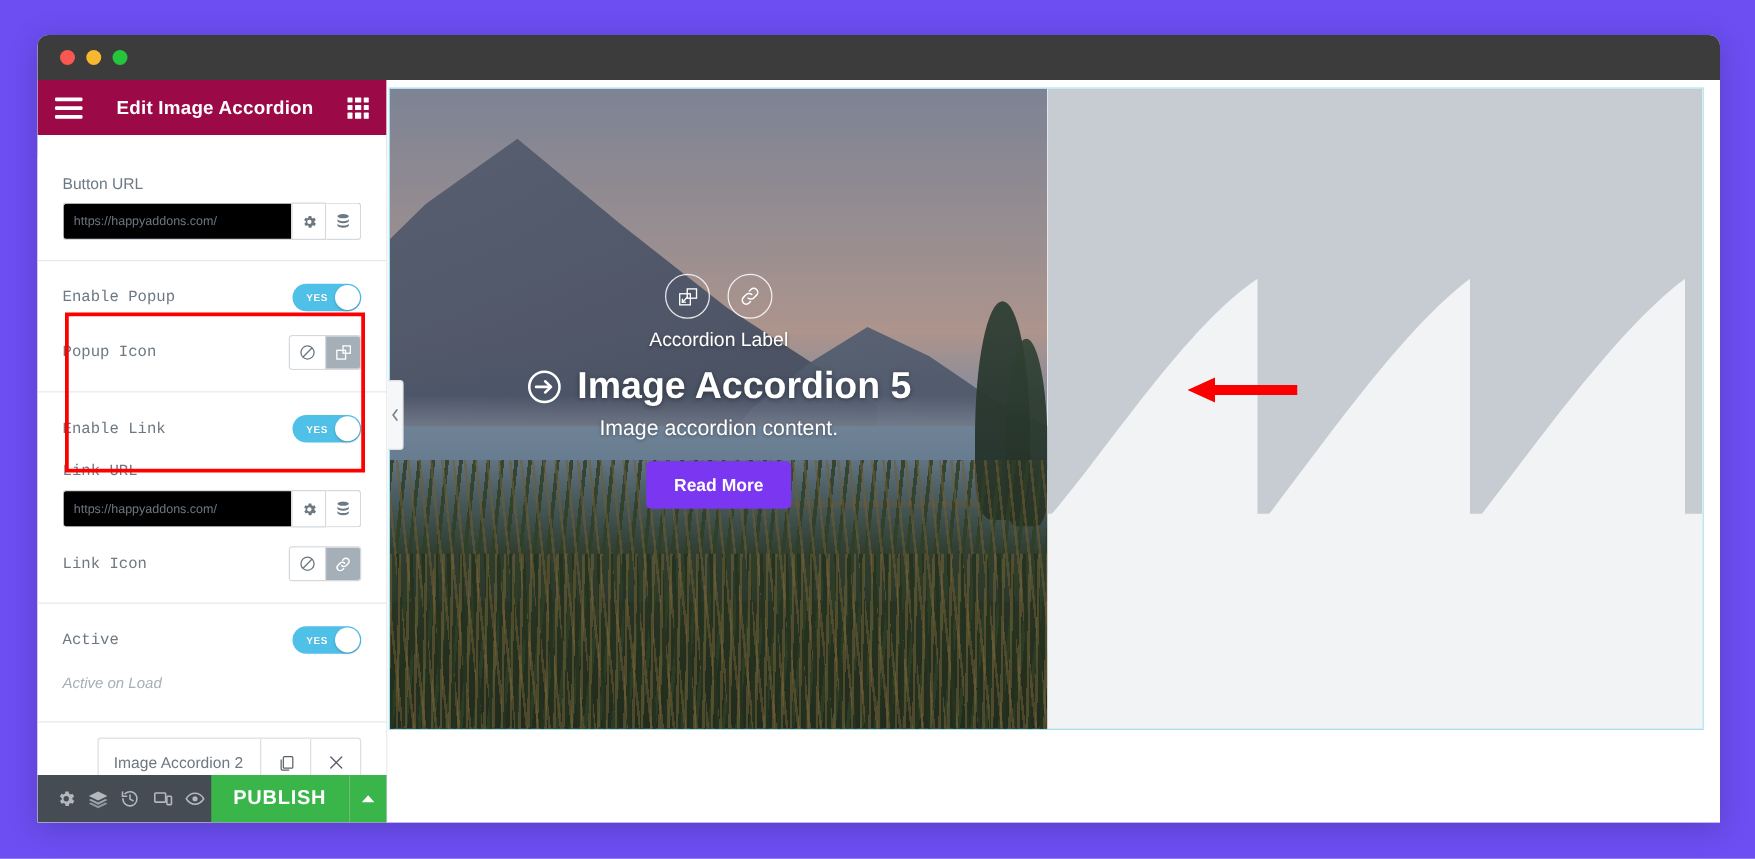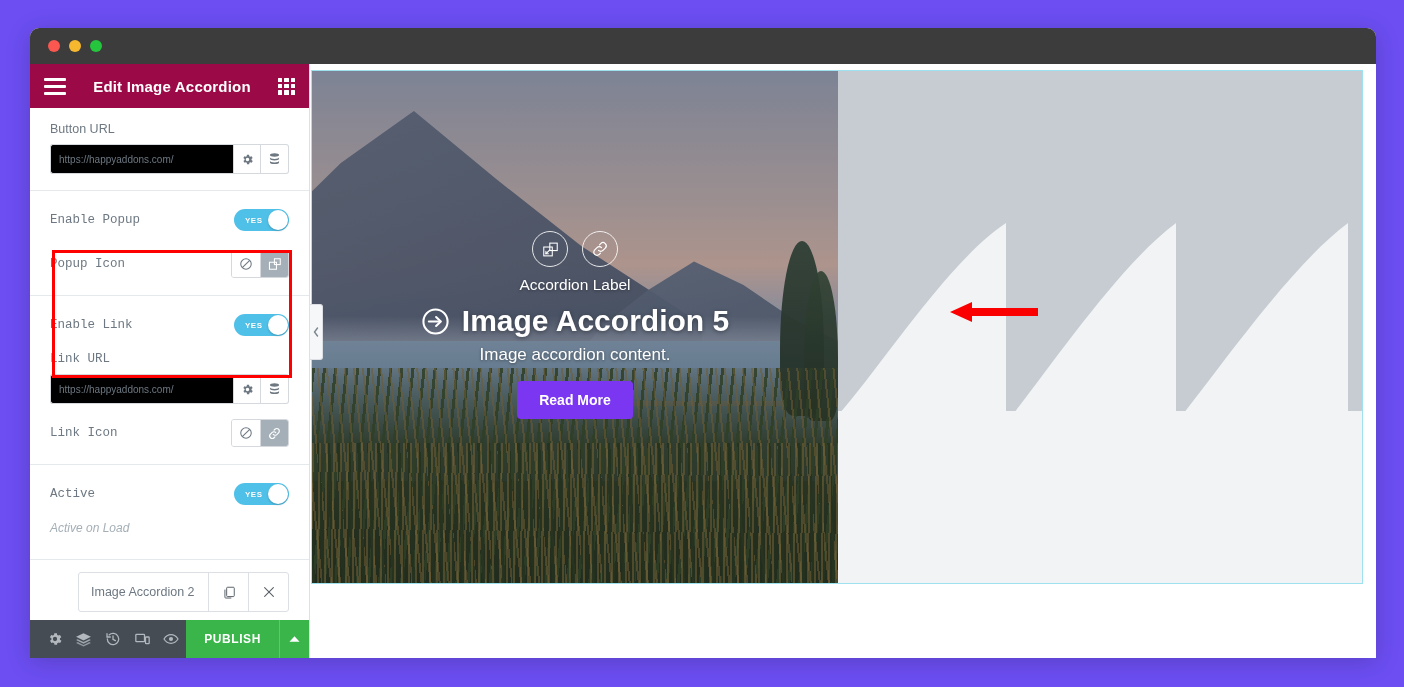--- a/index.html
+++ b/index.html
@@ -53,20 +53,21 @@
   .grid-icon {
     width: 17px; height: 17px; display: grid;
     grid-template-columns: repeat(3, 1fr); grid-template-rows: repeat(3, 1fr);
     gap: 2px; cursor: pointer;
   }
   .grid-icon i { background: #fff; display: block; border-radius: .5px; }
 
   #panel-scroll {
     flex: 1; overflow: hidden; background: #fff;
     padding: 0 0 0 0;
+    margin-top: 18px;
   }
   .ctrl-section {
     padding: 14px 20px 16px 20px;
     border-bottom: 1px solid #e6e9ec;
   }
   .ctrl-label {
     font-size: 12.5px; color: #6d7882; margin-bottom: 8px;
     font-family: "Liberation Sans", sans-serif;
   }
   .ctrl-row {
@@ -149,21 +150,21 @@
     height: 38px; background: #454c54;
     display: flex; align-items: center; padding-left: 10px; gap: 0;
     flex: 0 0 38px;
   }
   .foot-icon {
     width: 32px; height: 38px; display: flex; align-items: center;
     justify-content: center; color: #b2b8bd; cursor: pointer;
   }
   #publish-wrap { margin-left: auto; display: flex; height: 38px; }
   #publish-btn {
-    background: #39b54a; color: #fff; font-size: 12px; font-weight: bold;
+    background: #39b54a; color: #fff; font-size: 16px; font-weight: bold;
     letter-spacing: .6px; display: flex; align-items: center;
     padding: 4px 18px; cursor: pointer;
   }
   #publish-caret {
     background: #39b54a; width: 30px; display: flex; align-items: center;
     justify-content: center; color: #fff; cursor: pointer;
     border-left: 1px solid rgba(255,255,255,.22);
   }
 
   
@@ -240,21 +241,21 @@
     position: absolute; left: 0; right: 0; bottom: 0; height: 140px;
     background:
       repeating-linear-gradient(91deg, rgba(138,112,54,.5) 0 2px, rgba(0,0,0,0) 2px 7px),
       repeating-linear-gradient(88deg, rgba(33,48,22,.9) 0 3px, rgba(0,0,0,0) 3px 10px);
   }
   .img-overlay {
     position: absolute; inset: 0;
     background: rgba(50,55,70,.18);
   }
   .acc-content {
-    position: absolute; left: 0; right: 0; top: 160px;
+    position: absolute; left: 0; right: 0; top: 148px;
     display: flex; flex-direction: column; align-items: center;
     color: #fff; text-align: center;
   }
   .icon-row { display: flex; gap: 14px; align-items: center; position: relative; }
   .circ-icon {
     width: 36px; height: 36px; border-radius: 50%;
     border: 1.5px solid rgba(255,255,255,.85);
     display: flex; align-items: center; justify-content: center;
     cursor: pointer;
   }

